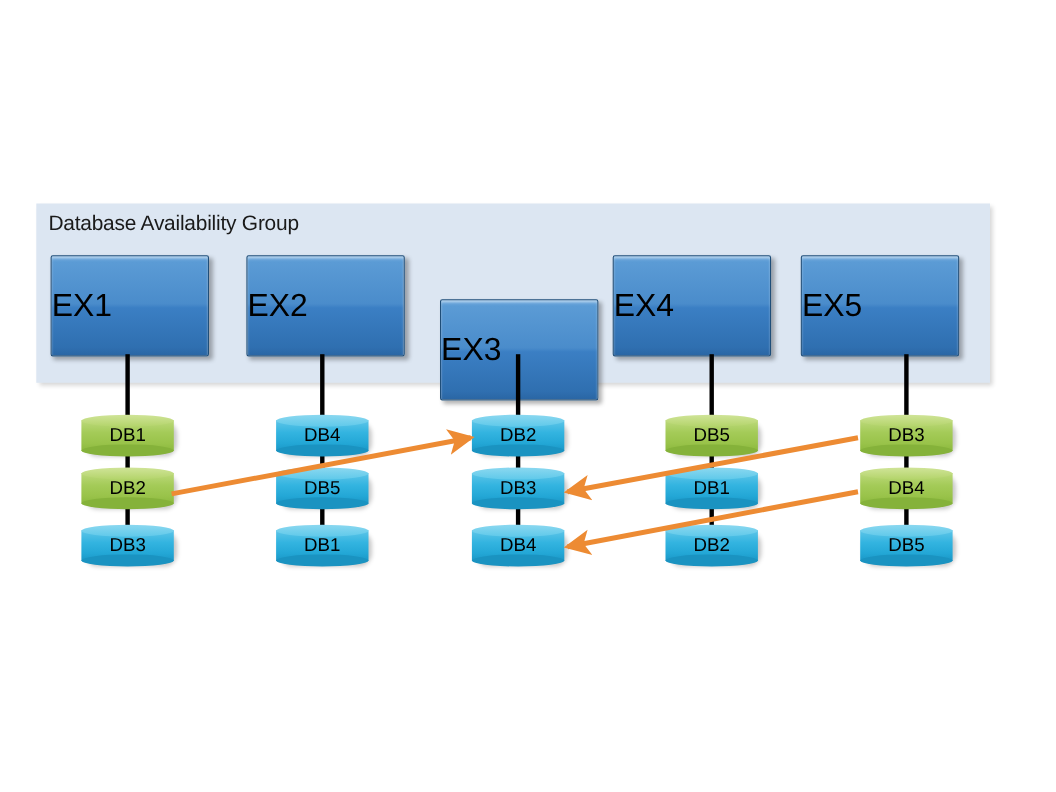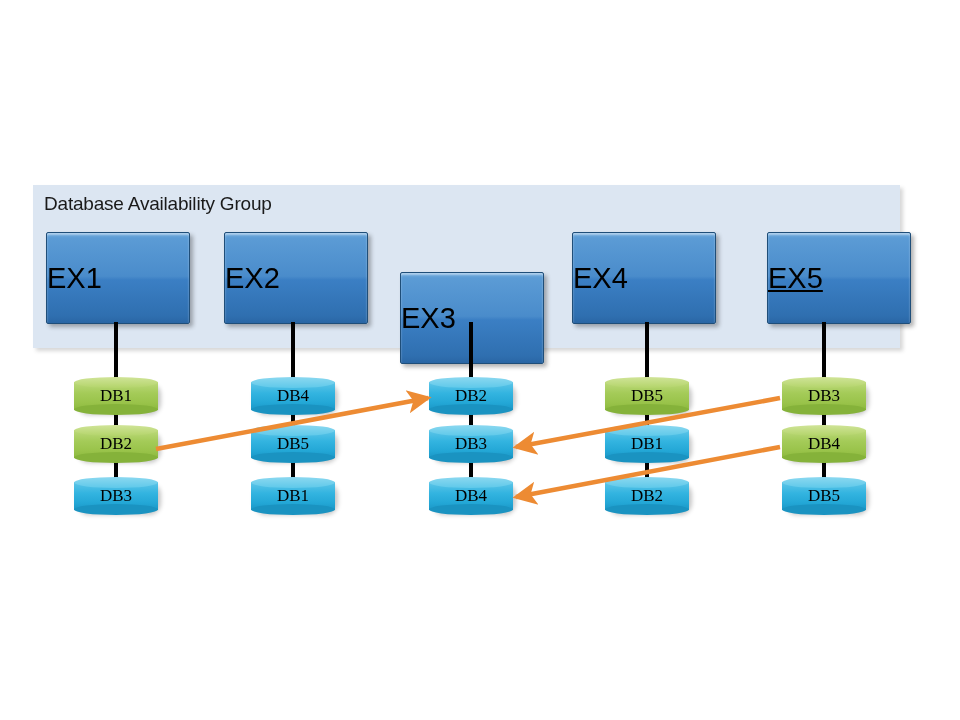--- a/index.html
+++ b/index.html
@@ -72,21 +72,20 @@
     position: absolute;
     width: 4px;
     background: #000000;
   }
 
   
   .db {
     position: absolute;
     width: 84px;
     height: 38px;
-    font-family: Liberation Serif, serif;
   }
   .db .body {
     position: absolute;
     left: 0;
     top: 5px;
     width: 84px;
     height: 28px;
   }
   .db .top {
     position: absolute;
@@ -177,24 +176,24 @@
   <div id="servers-layer">
       <div class="ex-box" style="left: 46px;">
         <div class="ex-label">EX1</div>
       </div>
       <div class="ex-box" style="left: 224px;">
         <div class="ex-label">EX2</div>
       </div>
       <div class="ex-box" style="left: 400px; margin-top: 40px;">
         <div class="ex-label">EX3</div>
       </div>
-      <div class="ex-box" style="left: 572px;">
+      <div class="ex-box" style="left: 557px;">
         <div class="ex-label">EX4</div>
       </div>
-      <div class="ex-box" style="left: 767px; text-decoration: underline;">
+      <div class="ex-box" style="left: 728px;">
         <div class="ex-label">EX5</div>
       </div>
     </div>
 
   <div id="stems-layer">
       <div class="stem" style="left: 114px; top: 322px; height: 61px;"></div>
       <div class="stem" style="left: 114px; top: 409px; height: 22px;"></div>
       <div class="stem" style="left: 114px; top: 457px; height: 26px;"></div>
       <div class="stem" style="left: 291px; top: 322px; height: 61px;"></div>
       <div class="stem" style="left: 291px; top: 409px; height: 22px;"></div>

